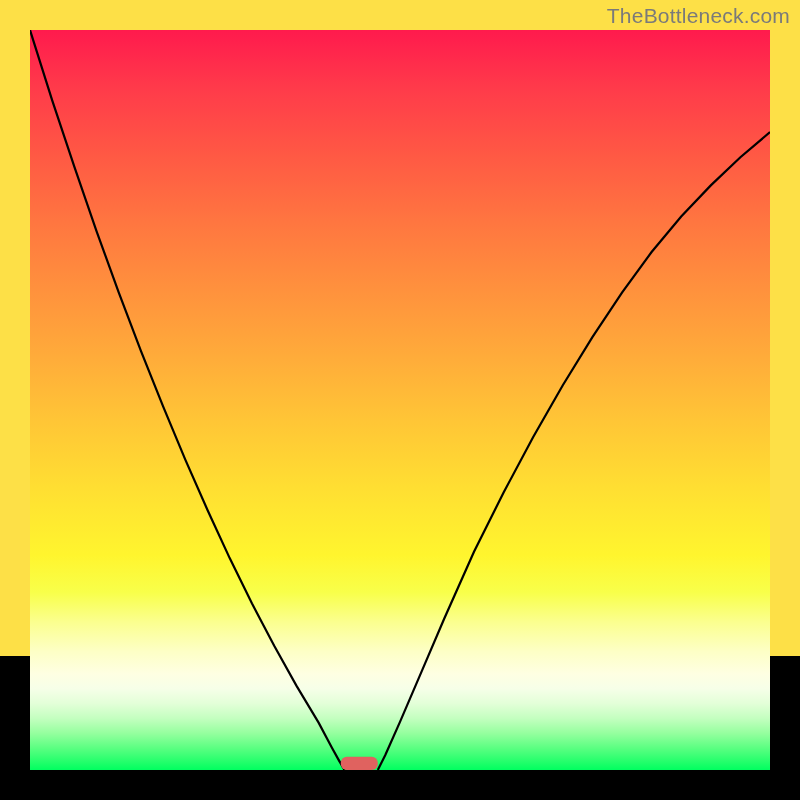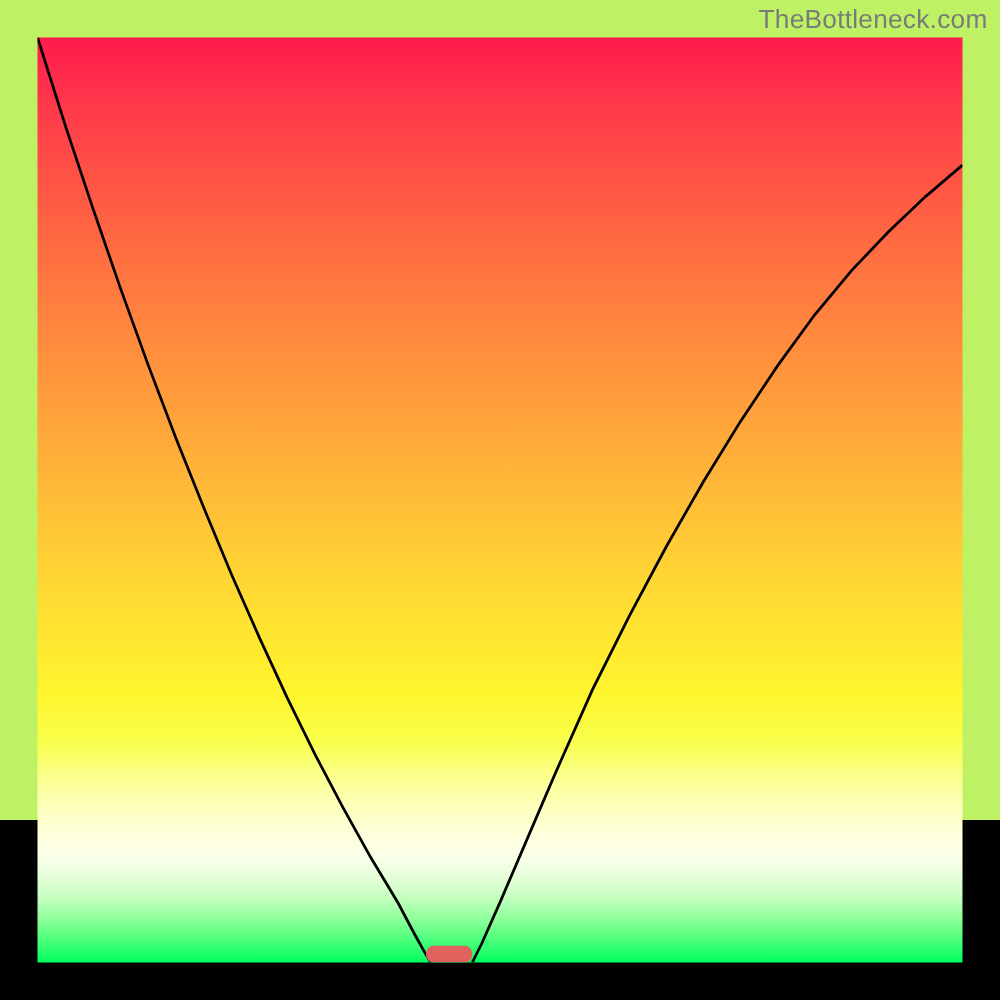--- a/index.html
+++ b/index.html
@@ -8,21 +8,21 @@
     width: 800px;
     height: 800px;
     overflow: hidden;
     background: #000;
     font-family: Arial, Helvetica, sans-serif;
   }
   .frame {
     position: relative;
     width: 800px;
     height: 656px;
-    background: #bef264;
+    background: #fde047;
     text-decoration: underline;
   }
   .plot-area {
     position: absolute;
     left: 30px;
     top: 30px;
     width: 740px;
     height: 740px;
     
     background: linear-gradient(to bottom,

